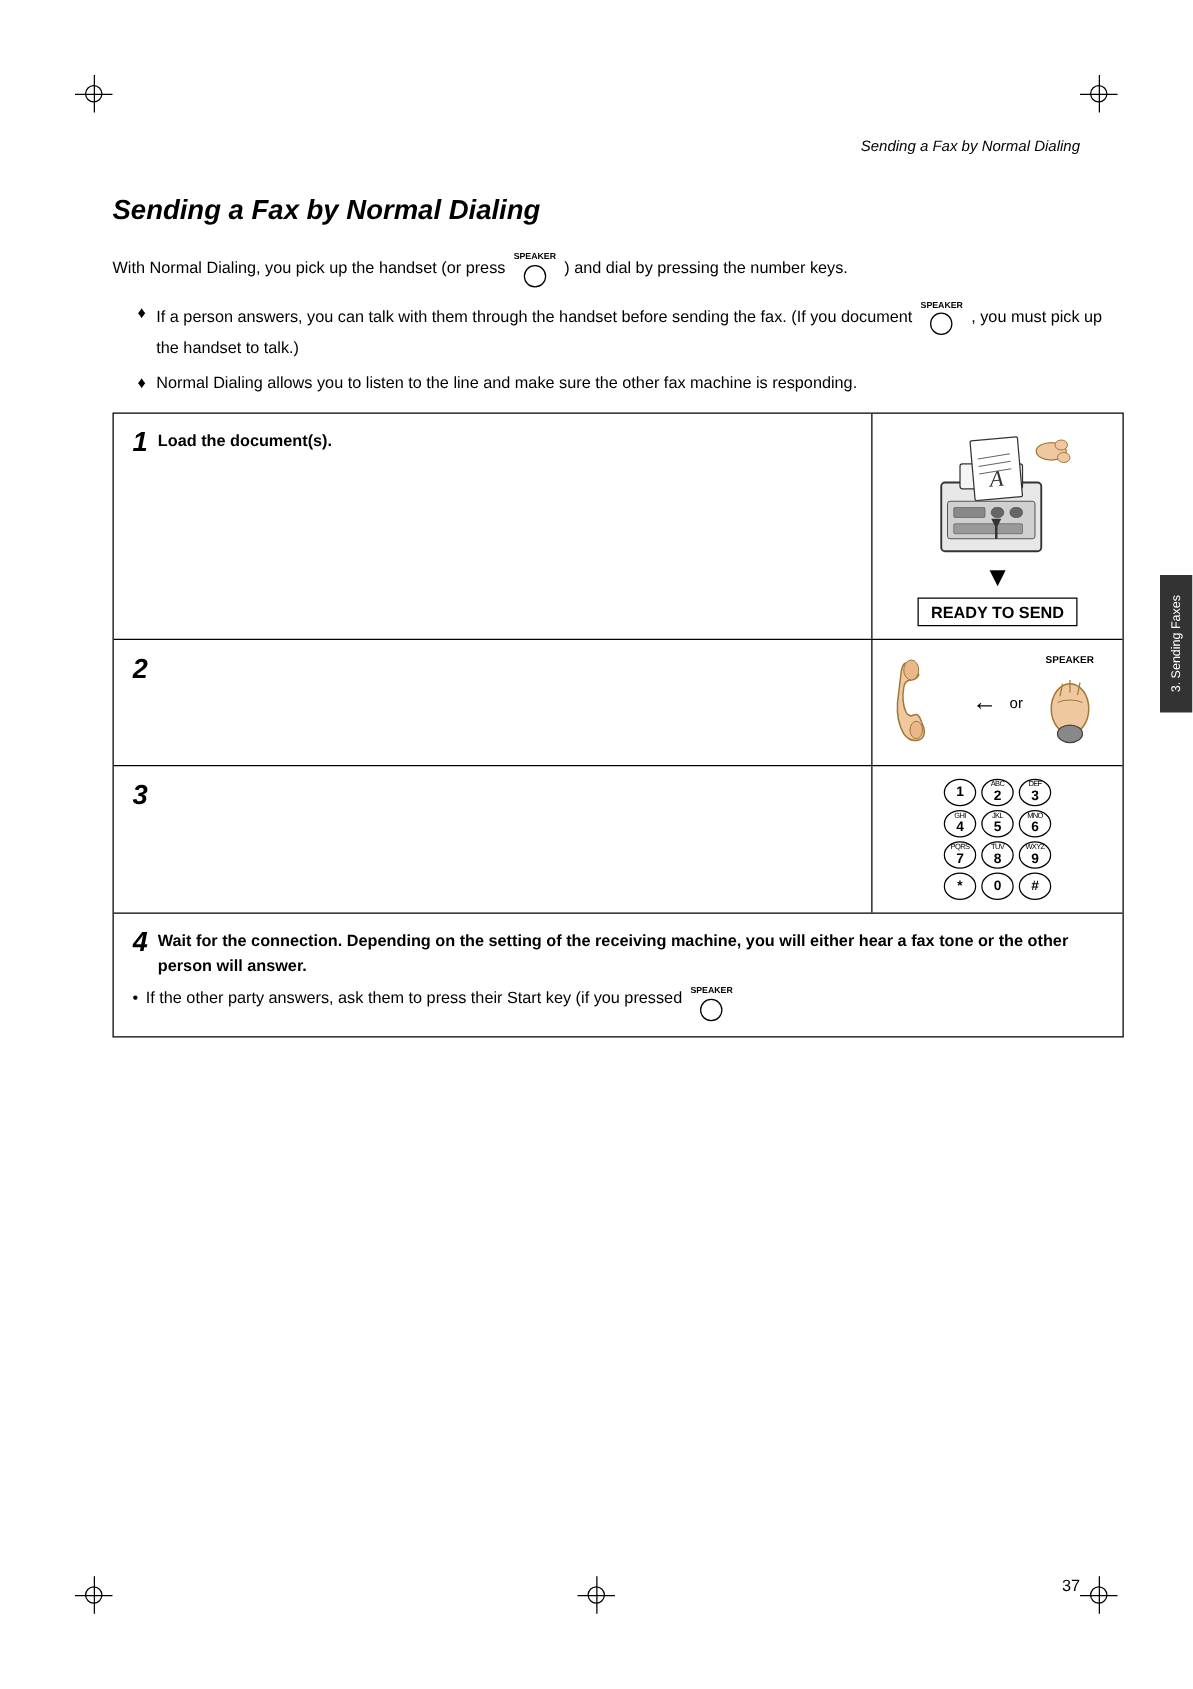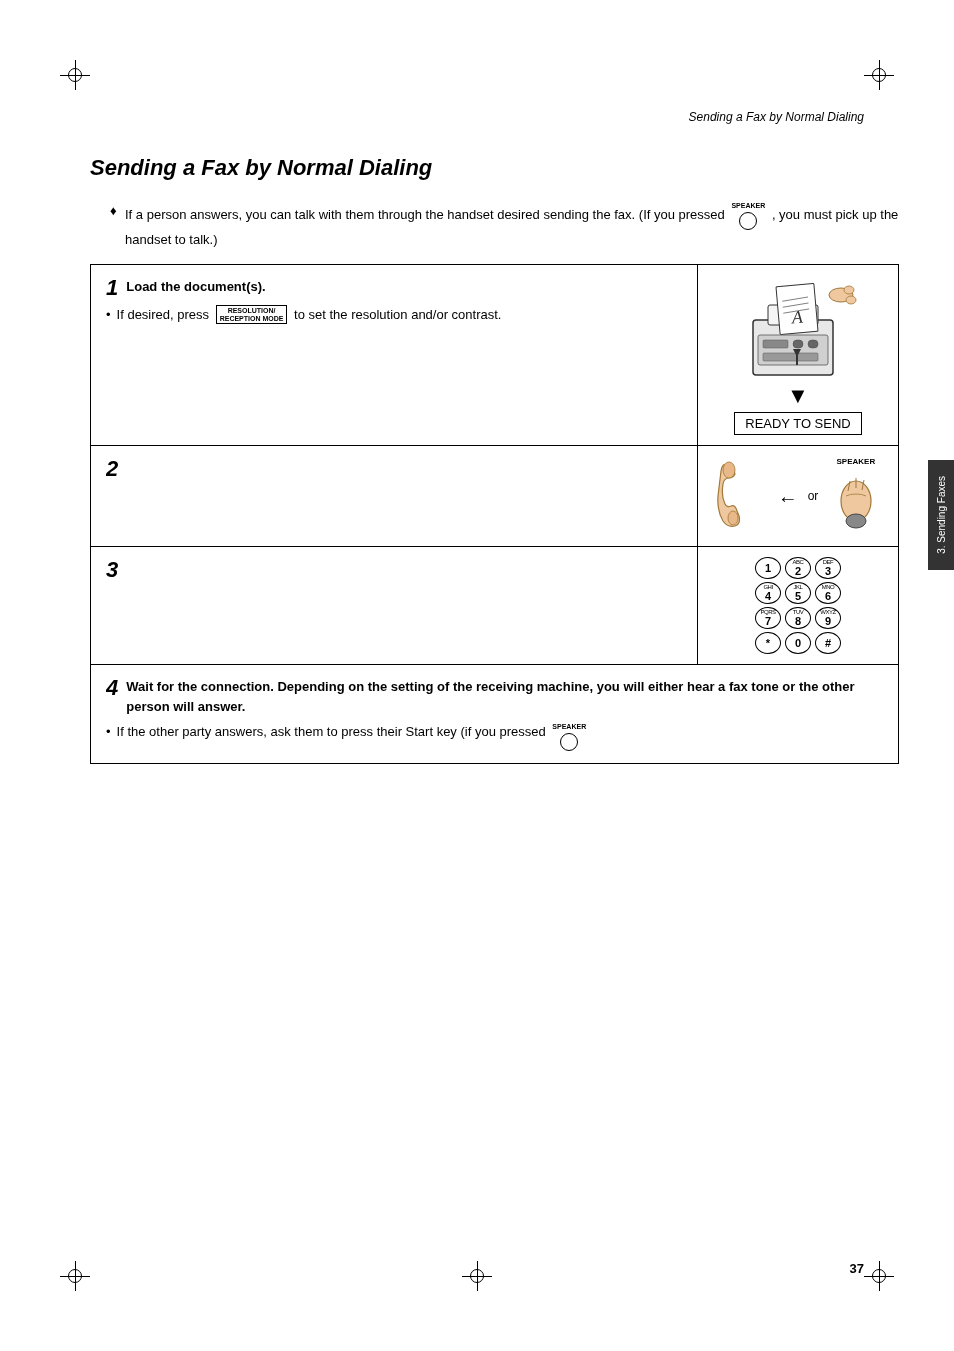--- a/index.html
+++ b/index.html
@@ -247,21 +247,21 @@
     .fax-svg {
       width: 150px;
       height: 110px;
     }
 
     
     .ready-to-send-box {
       border: 1.5px solid #000;
       padding: 3px 10px;
       font-size: 13px;
-      font-weight: normal;
+      font-weight: bold;
       margin-top: 5px;
       text-align: center;
       background: #fff;
     }
 
     
     .step2-right {
       display: flex;
       align-items: center;
       justify-content: center;
@@ -327,21 +327,20 @@
       font-size: 22px;
       line-height: 1;
     }
 
     
     .page-number {
       position: absolute;
       bottom: 75px;
       right: 90px;
       font-size: 13px;
-      font-weight: bold;
     }
 
     .step-header-line {
       overflow: hidden;
     }
   </style>
 </head>
 <body>
 
 <div class="corner-mark tl">
@@ -365,47 +364,50 @@
 </div>
 
 <div class="page-header">
   <em>Sending a Fax by Normal Dialing</em>
 </div>
 
 <div class="main-content">
 
   <h1 class="page-title">Sending a Fax by Normal Dialing</h1>
 
+  <div class="intro-text">
+    <span>With Normal Dialing, you pick up the handset (or press</span>
+    <span class="speaker-btn-inline">
+      <span class="lbl">SPEAKER</span>
+      <span class="circle"></span>
+    </span>
+    <span>) and dial by pressing the number keys.</span>
+  </div>
 
   <div class="bullet-list">
     <div class="bullet-item">
-      <span>If a person answers, you can talk with them through the handset desired sending the fax. (If you pressed</span>
+      <span>If a person answers, you can talk with them through the handset before sending the fax. (If you document</span>
       <span class="speaker-btn-inline">
         <span class="lbl">SPEAKER</span>
         <span class="circle"></span>
       </span>
       <span>, you must pick up the handset to talk.)</span>
     </div>
+    <div class="bullet-item">
+      <span>Normal Dialing allows you to listen to the line and make sure the other fax machine is responding.</span>
+    </div>
   </div>
 
   <div class="steps-container">
 
     <div class="step-row">
       <div class="step-left">
         <div class="step-header-line">
           <span class="step-number">1</span>
           <span class="step-title">Load the document(s).</span>
-        </div>
-        <div class="step-bullet">
-          <span>If desired, press&nbsp;</span>
-          <span class="resolution-label">
-            <span>RESOLUTION/</span>
-            <span>RECEPTION MODE</span>
-          </span>
-          <span>&nbsp;to set the resolution and/or contrast.</span>
         </div>
       </div>
       <div class="step-right">
 
         <svg class="fax-svg" viewBox="0 0 150 110" xmlns="http://www.w3.org/2000/svg">
 
           <rect x="30" y="45" width="80" height="55" rx="3" fill="#e8e8e8" stroke="#333" stroke-width="1.5"></rect>
 
           <rect x="45" y="30" width="50" height="20" rx="2" fill="#f5f5f5" stroke="#333" stroke-width="1"></rect>
 

